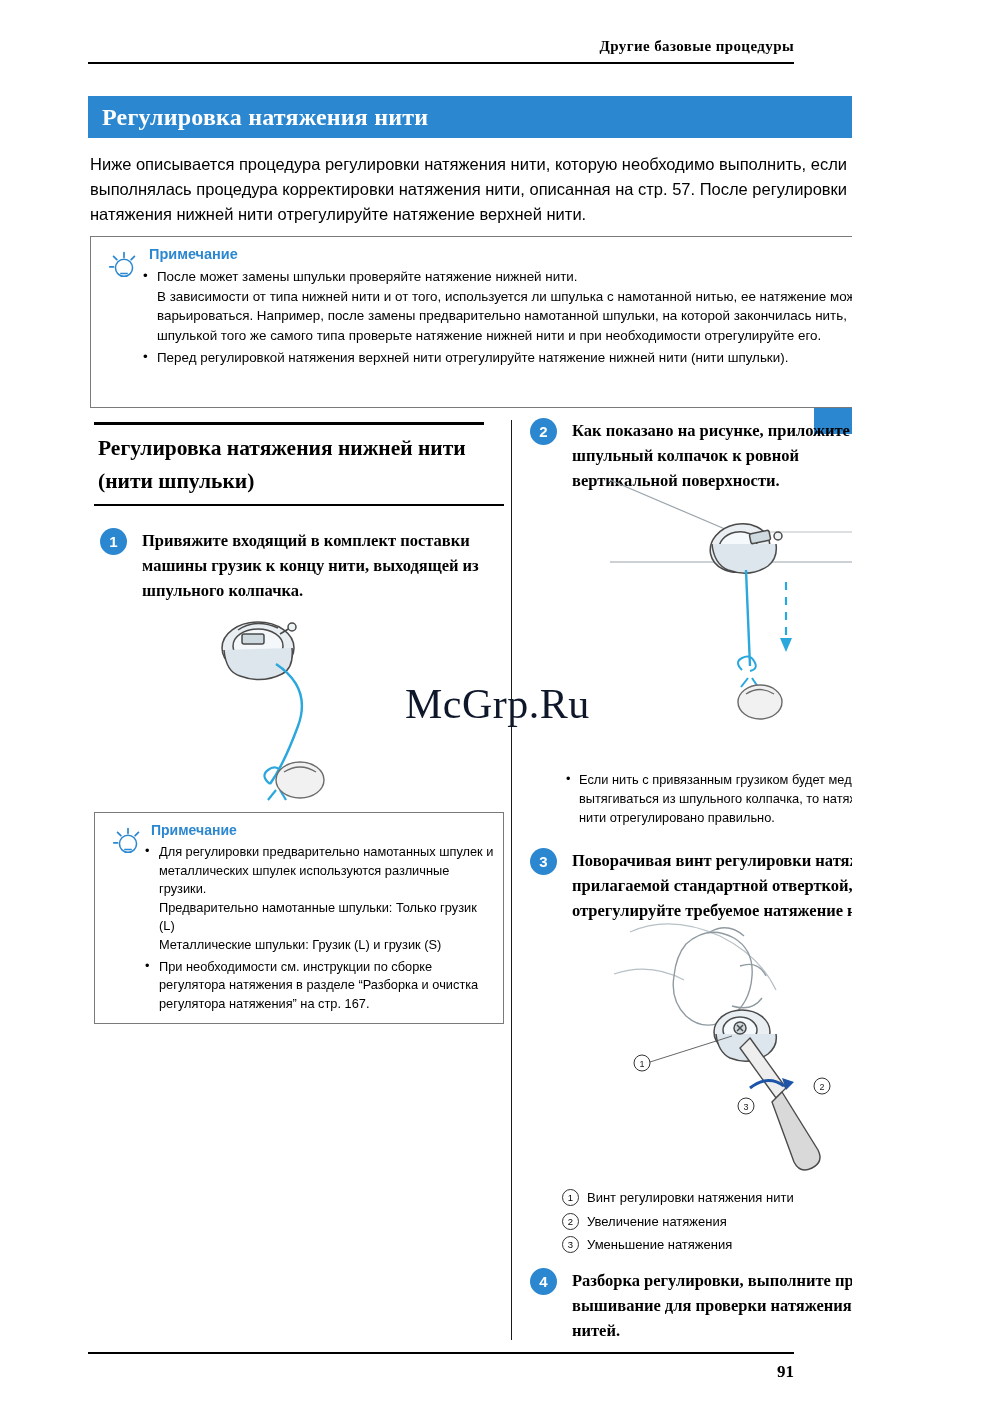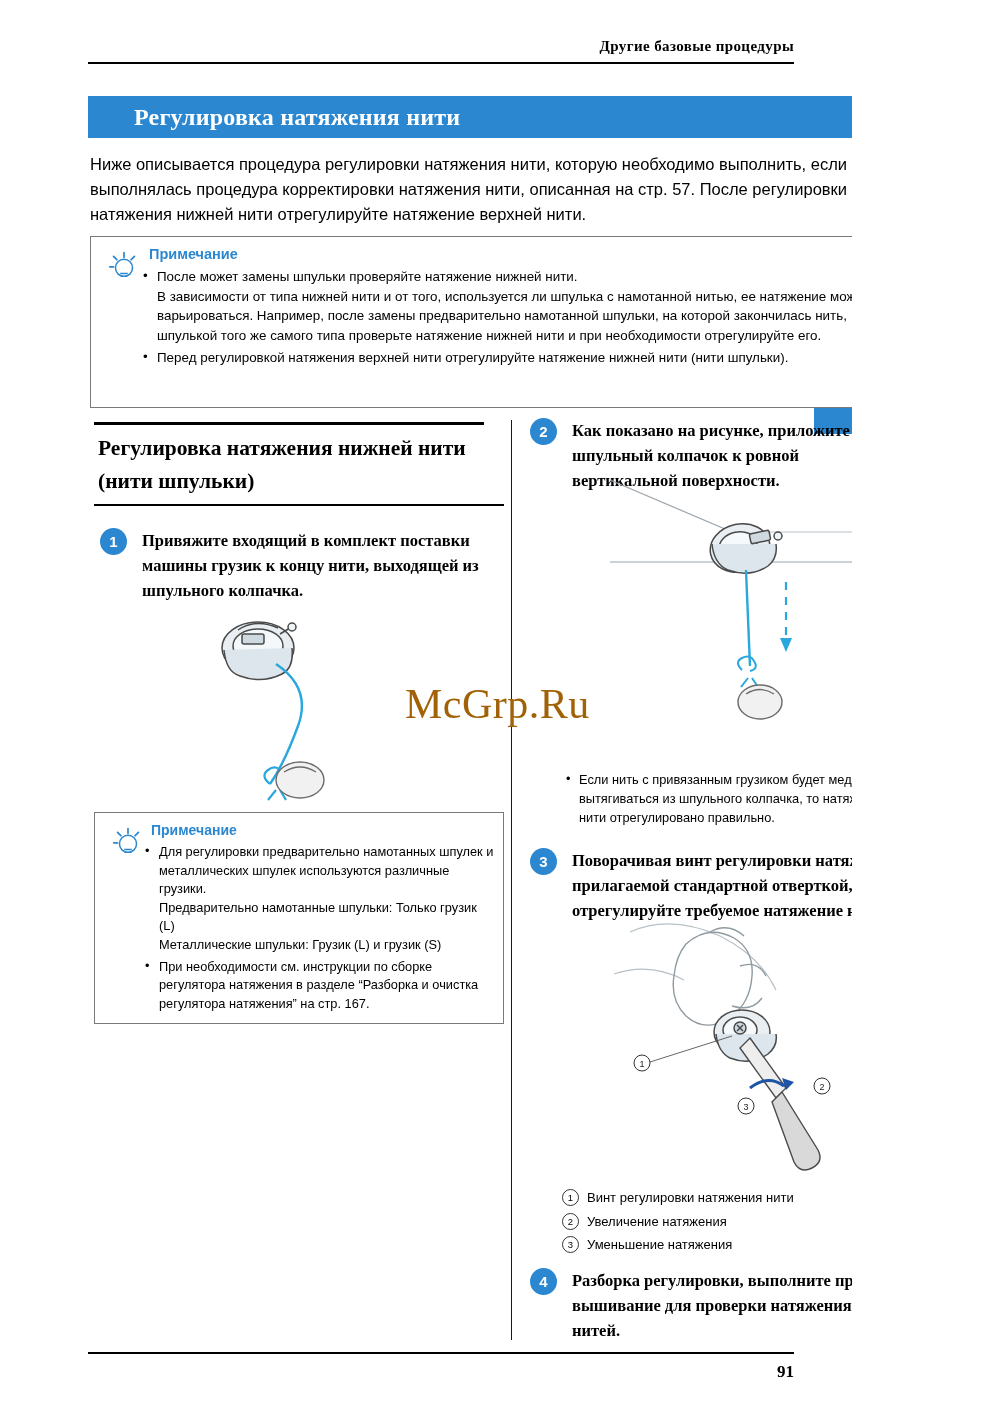--- a/index.html
+++ b/index.html
@@ -58,21 +58,20 @@
   
   .title-bar {
     position: absolute;
     left: 88px;
     top: 96px;
     width: 816px;
     height: 42px;
     background: #2b87d0;
     display: flex;
     align-items: center;
-    padding-left: 32px;
   }
   .title-bar .txt {
     color: #ffffff;
     font-family: "Liberation Serif", serif;
     font-weight: bold;
     font-size: 24px;
     padding-left: 14px;
     letter-spacing: 0.2px;
   }
 
@@ -281,21 +280,21 @@
   .fig2 { left: 600px; top: 470px; width: 300px; height: 300px; }
   .fig3 { left: 590px; top: 910px; width: 320px; height: 275px; }
 
   
   .watermark {
     position: absolute;
     left: 405px;
     top: 680px;
     font-family: "Liberation Serif", serif;
     font-size: 42px;
-    color: #a16207;
+    color: #0f172a;
     letter-spacing: 0.5px;
     white-space: nowrap;
   }
 
   
   .footer-rule {
     position: absolute;
     left: 88px;
     right: 58px;
     top: 1352px;

